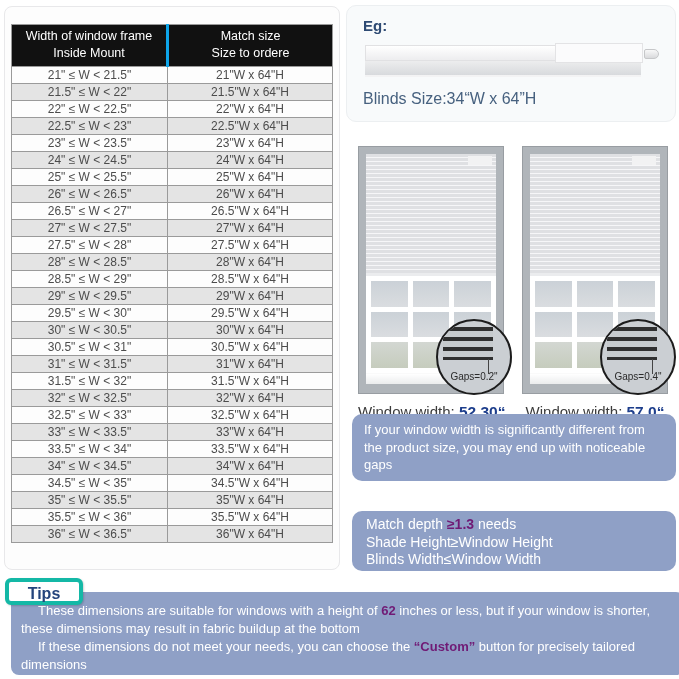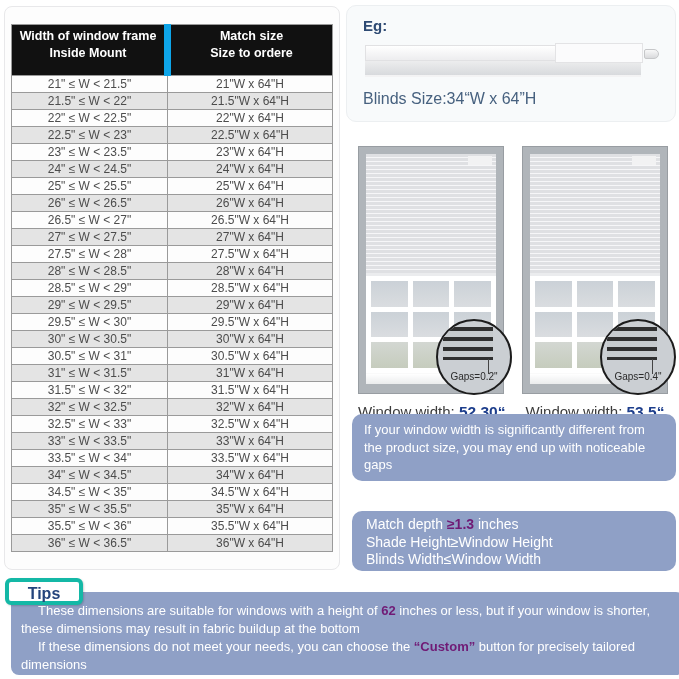--- a/index.html
+++ b/index.html
@@ -4,23 +4,23 @@
 <style>
   * { margin:0; padding:0; box-sizing:border-box; }
   html,body { width:679px; height:679px; background:#fff; font-family:"Liberation Sans", sans-serif; }
   #stage { position:relative; width:679px; height:679px; background:#fff; overflow:hidden; }
 
   
   .left-card { position:absolute; left:4px; top:6px; width:336px; height:564px;
                background:#fdfdfd; border:1px solid #e8e8ea; border-radius:8px; }
   table.size-table { border-collapse:collapse; margin:17px 0 0 6px; width:322px;
                      font-size:12px; color:#4c4c4c; border:1px solid #9a9a9a; }
-  table.size-table th { background:#111; color:#fff; font-weight:bold; font-size:12.5px;
-                        line-height:1.35; padding:3px 0 13px; text-align:center; }
-  table.size-table th + th { border-left:7px solid #0ea5e9; }
+  table.size-table th { background:#111; color:#fff; font-weight:normal; font-size:12.5px;
+                        line-height:1.35; padding:3px 0 4px; text-align:center; }
+  table.size-table th + th { border-left:3px solid #0ea5e9; }
   table.size-table td { height:17px; text-align:center; border-top:1px solid #9a9a9a; padding:0; }
   table.size-table td:first-child { border-right:1px solid #9a9a9a; width:156px; }
   table.size-table tbody tr:nth-child(even) td { background:#e4e4e4; }
 
   
   .eg-panel { position:absolute; left:346px; top:5px; width:330px; height:117px;
               background:#f8fafb; border:1px solid #eceff1; border-radius:10px; padding:11px 16px; }
   .eg-label { font-size:15px; font-weight:bold; color:#2e4a73; }
   .rail-wrap { position:relative; height:40px; margin:9px 2px 7px; }
   .rail-top { position:absolute; left:0; top:2px; width:calc(100% - 16px); height:16px;
@@ -268,30 +268,30 @@
         <div class="pane r3"></div>
       </div>
       <div class="win-sill"></div>
       <div class="magnifier">
         <div class="mag-stripes"></div>
         <div class="mag-line"></div>
         <div class="mag-label">Gaps=0.4"</div>
       </div>
     </div>
     <figcaption class="win-caption">
-      <span>Window width: </span><b class="hl2">53.5“</b>
+      <span>Window width: </span><b class="hl2">57.0“</b>
     </figcaption>
   </figure>
 
   <div class="info-box b1">
     <div>If your window width is significantly different from the product size, you may end up with noticeable gaps</div>
   </div>
 
   <div class="info-box b2">
-    <div><span>Match depth </span><span class="hl">≥1.3</span><span> inches</span></div>
+    <div><span>Match depth </span><span class="hl">≥1.3</span><span> needs</span></div>
     <div>Shade Height≥Window Height</div>
     <div>Blinds Width≤Window Width</div>
   </div>
 
   <div class="tips-tab">
     <span>Tips</span>
   </div>
   <div class="tips-box">
     <p><span>These dimensions are suitable for windows with a height of </span><span class="hl">62</span><span> inches or less, but if your window is shorter, these dimensions may result in fabric buildup at the bottom</span></p>
     <p><span>If these dimensions do not meet your needs, you can choose the </span><span class="hl">“Custom”</span><span>  button for precisely tailored dimensions</span></p>

